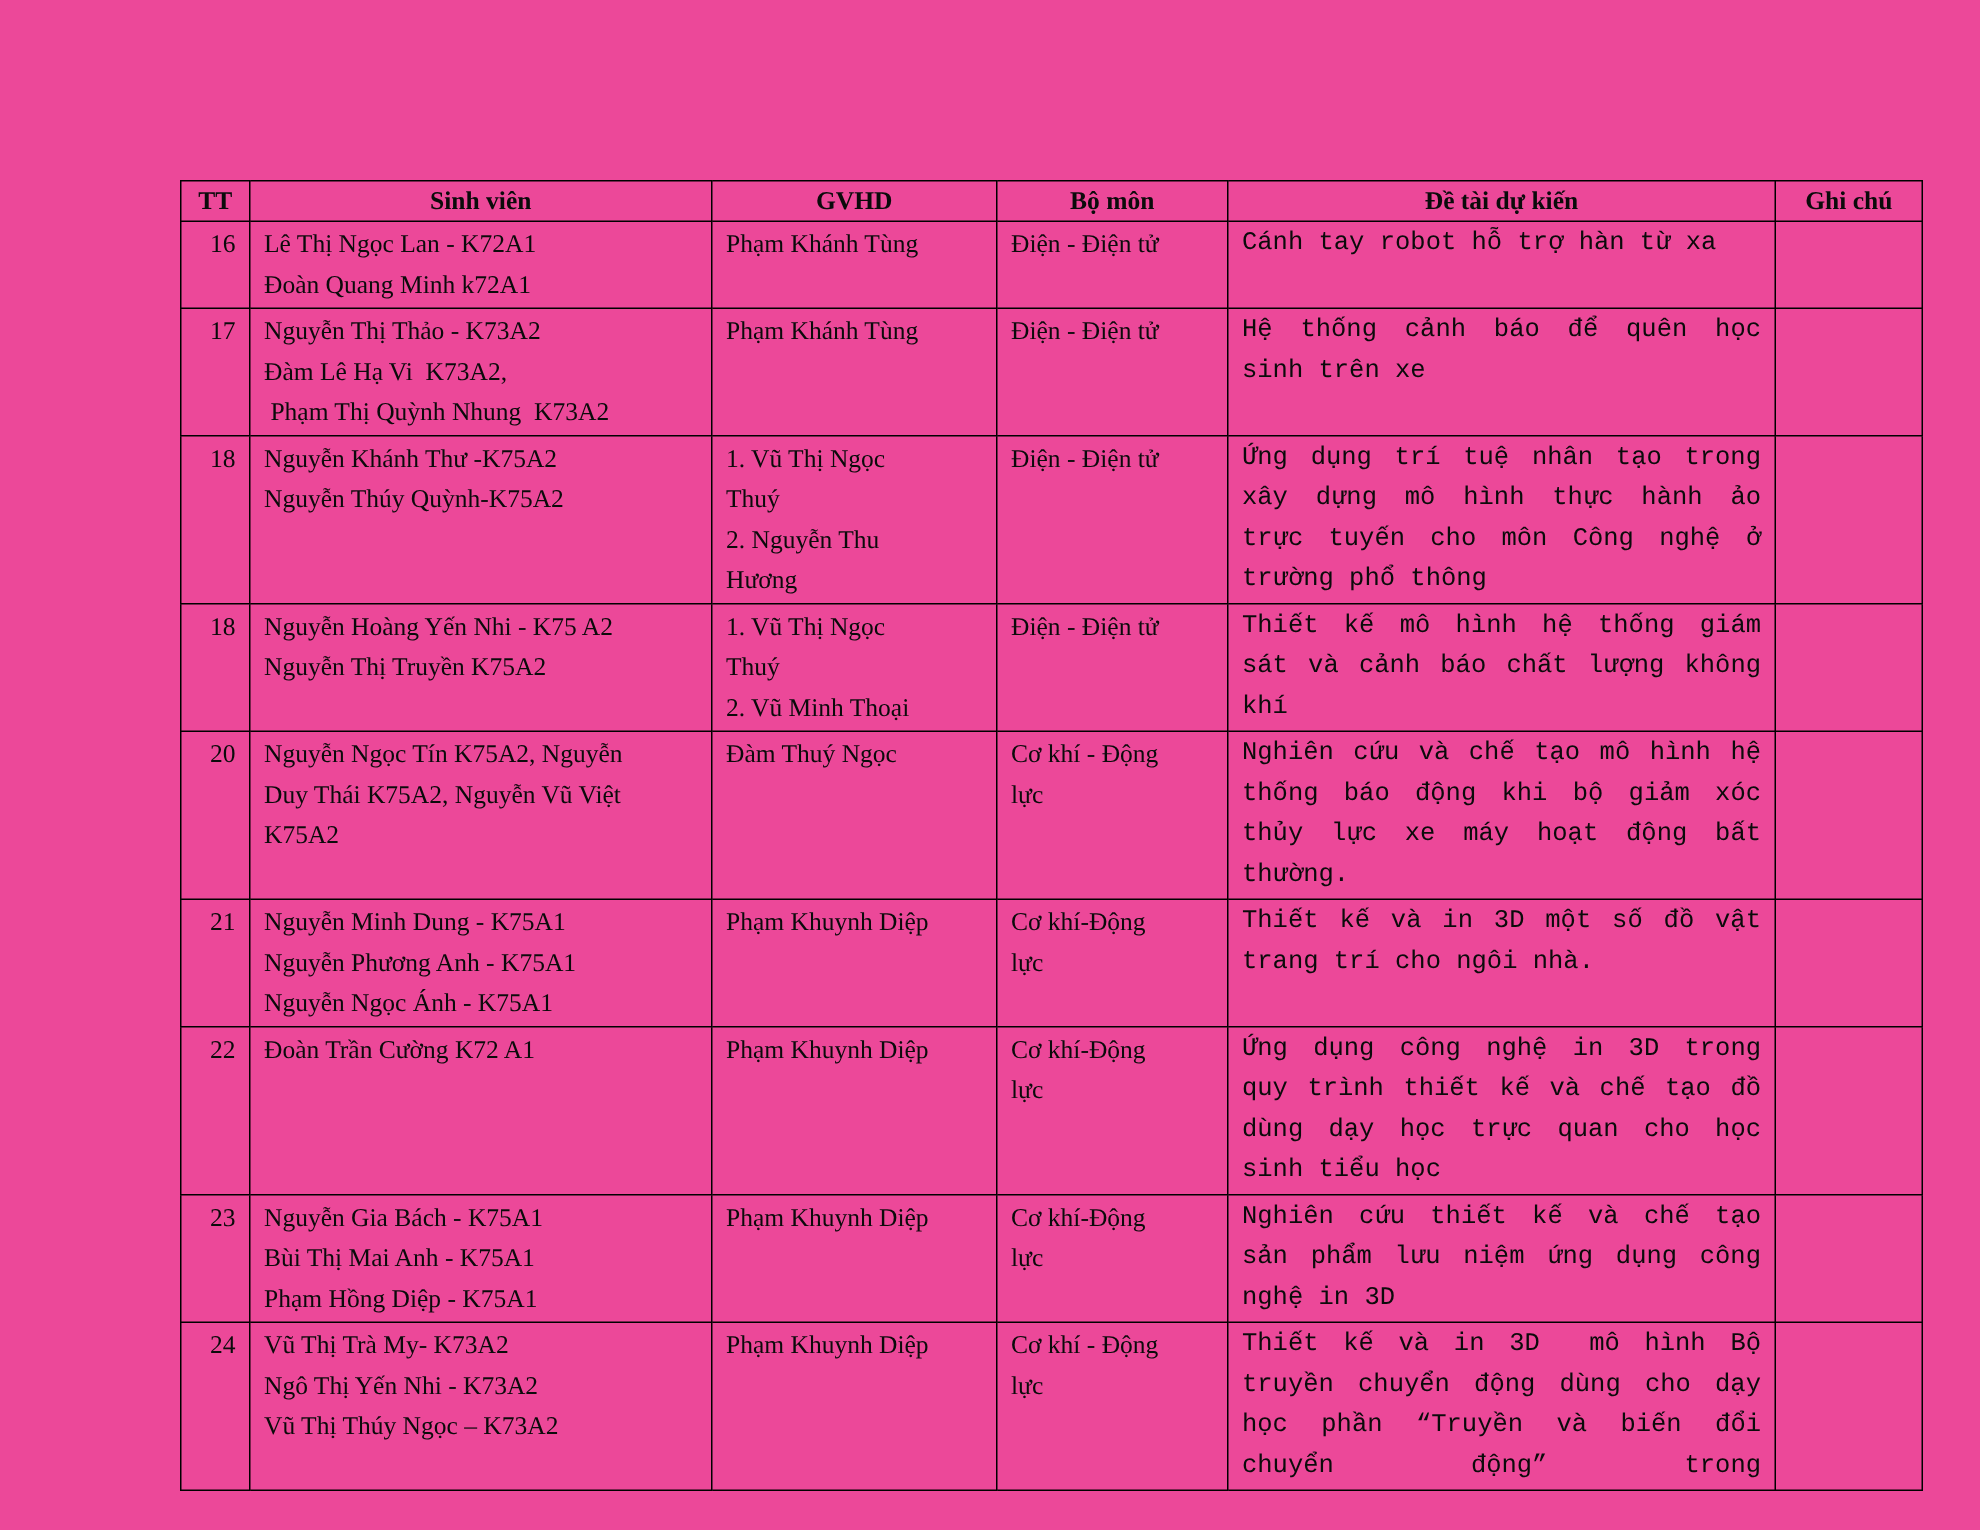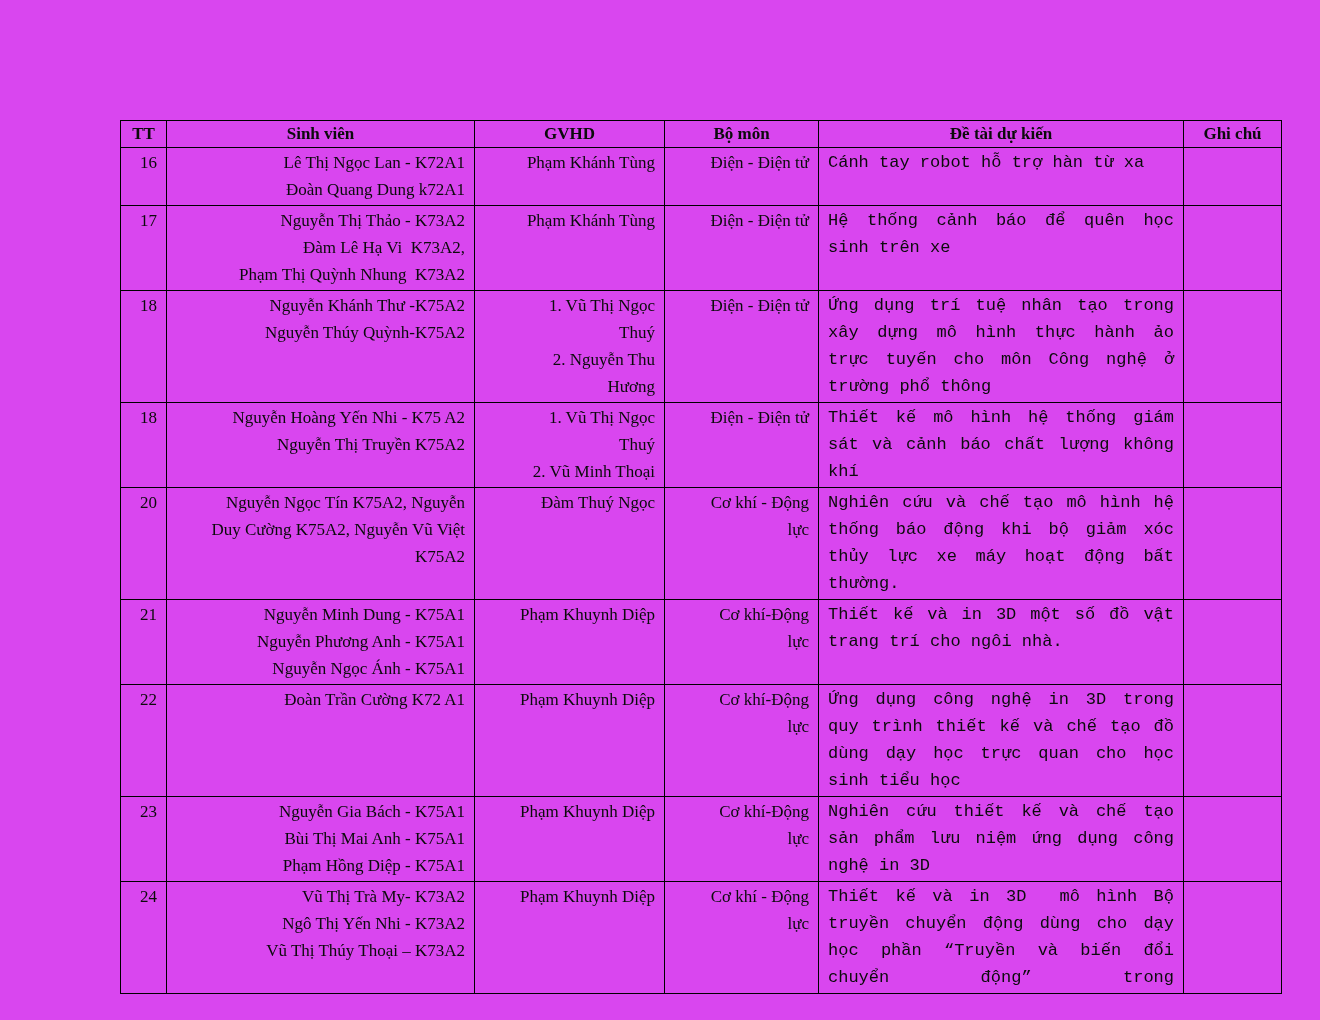--- a/index.html
+++ b/index.html
@@ -7,21 +7,21 @@
     width: 1320px;
     height: 1020px;
     position: relative;
     background: #ffffff;
     font-family: "Liberation Serif", "DejaVu Serif", serif;
     color: #0b0b0b;
   }
   .page {
     position: absolute;
     inset: 0;
-    background: #d946ef;
+    background: #ec4899;
   }
   table.assign {
     position: absolute;
     left: 120px;
     top: 120px;
     width: 1161px;
     table-layout: fixed;
     border-collapse: collapse;
     font-size: 17px;
     line-height: 27px;
@@ -33,21 +33,21 @@
     overflow: hidden;
   }
   table.assign th {
     font-weight: bold;
     text-align: center;
     line-height: 24px;
     padding-top: 1px;
     padding-bottom: 1px;
   }
   td.c-tt { text-align: right; }
-  td.c-students, td.c-gvhd, td.c-bomon { text-align: right; margin-top: 24px; }
+  td.c-students, td.c-gvhd, td.c-bomon { text-align: left; margin-top: 24px; }
   td.c-detai {
     text-align: justify;
     white-space: pre-wrap;
     font-family: Liberation Mono, monospace;
   }
   td.c-detai.justify-last { text-align-last: justify; }
   .line { white-space: pre-wrap; }
   col.w-tt     { width: 46px; }
   col.w-sv     { width: 308px; }
   col.w-gvhd   { width: 190px; }
@@ -76,21 +76,21 @@
         <th>Bộ môn</th>
         <th>Đề tài dự kiến</th>
         <th>Ghi chú</th>
       </tr>
     </thead>
     <tbody>
         <tr>
     <td class="c-tt">16</td>
     <td class="c-students">
             <div class="line">Lê Thị Ngọc Lan - K72A1</div>
-            <div class="line">Đoàn Quang Dung k72A1</div>
+            <div class="line">Đoàn Quang Minh k72A1</div>
           </td>
     <td class="c-gvhd">
             <div class="line">Phạm Khánh Tùng</div>
           </td>
     <td class="c-bomon">
             <div class="line">Điện - Điện tử</div>
           </td>
     <td class="c-detai">Cánh tay robot hỗ trợ hàn từ xa</td>
     <td class="c-ghichu"></td>
   </tr>
@@ -142,21 +142,21 @@
     <td class="c-bomon">
             <div class="line">Điện - Điện tử</div>
           </td>
     <td class="c-detai">Thiết kế mô hình hệ thống giám sát và cảnh báo chất lượng không khí</td>
     <td class="c-ghichu"></td>
   </tr>
         <tr>
     <td class="c-tt">20</td>
     <td class="c-students">
             <div class="line">Nguyễn Ngọc Tín K75A2, Nguyễn</div>
-            <div class="line">Duy Cường K75A2, Nguyễn Vũ Việt</div>
+            <div class="line">Duy Thái K75A2, Nguyễn Vũ Việt</div>
             <div class="line">K75A2</div>
           </td>
     <td class="c-gvhd">
             <div class="line">Đàm Thuý Ngọc</div>
           </td>
     <td class="c-bomon">
             <div class="line">Cơ khí - Động</div>
             <div class="line">lực</div>
           </td>
     <td class="c-detai">Nghiên cứu và chế tạo mô hình hệ thống báo động khi bộ giảm xóc thủy lực xe máy hoạt động bất thường.</td>
@@ -209,21 +209,21 @@
             <div class="line">lực</div>
           </td>
     <td class="c-detai">Nghiên cứu thiết kế và chế tạo sản phẩm lưu niệm ứng dụng công nghệ in 3D</td>
     <td class="c-ghichu"></td>
   </tr>
         <tr>
     <td class="c-tt">24</td>
     <td class="c-students">
             <div class="line">Vũ Thị Trà My- K73A2</div>
             <div class="line">Ngô Thị Yến Nhi - K73A2</div>
-            <div class="line">Vũ Thị Thúy Thoại – K73A2</div>
+            <div class="line">Vũ Thị Thúy Ngọc – K73A2</div>
           </td>
     <td class="c-gvhd">
             <div class="line">Phạm Khuynh Diệp</div>
           </td>
     <td class="c-bomon">
             <div class="line">Cơ khí - Động</div>
             <div class="line">lực</div>
           </td>
     <td class="c-detai justify-last">Thiết kế và in 3D  mô hình Bộ truyền chuyển động dùng cho dạy học phần “Truyền và biến đổi chuyển động” trong</td>
     <td class="c-ghichu"></td>

